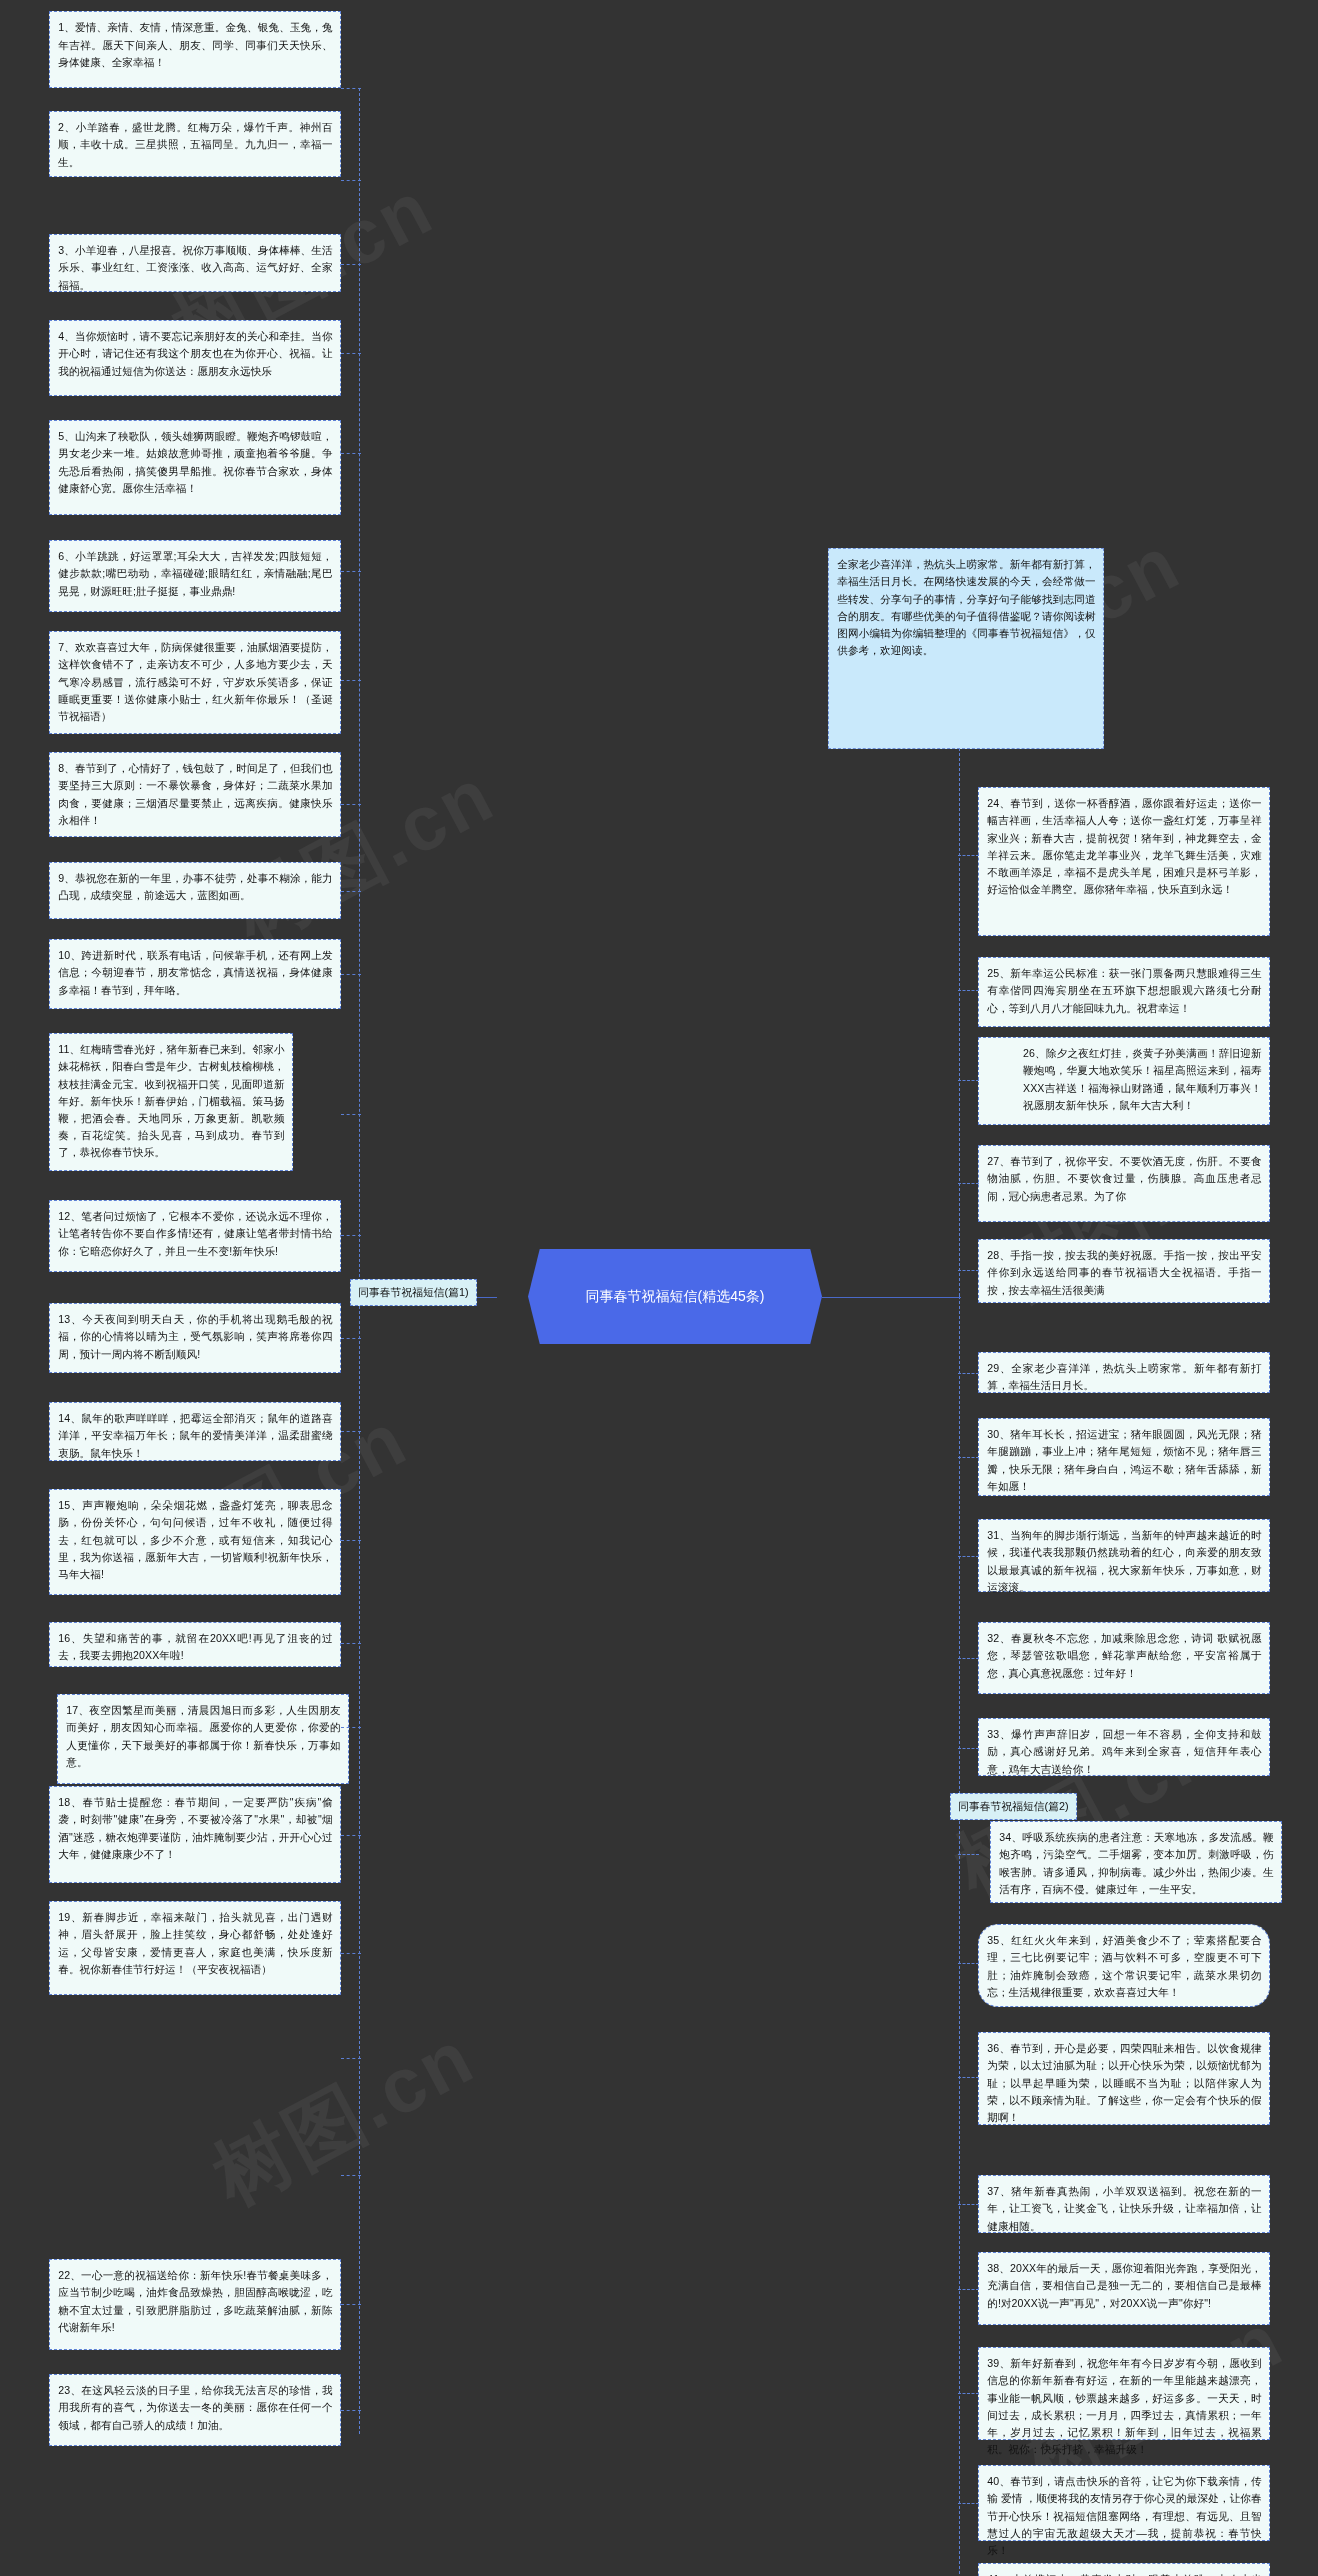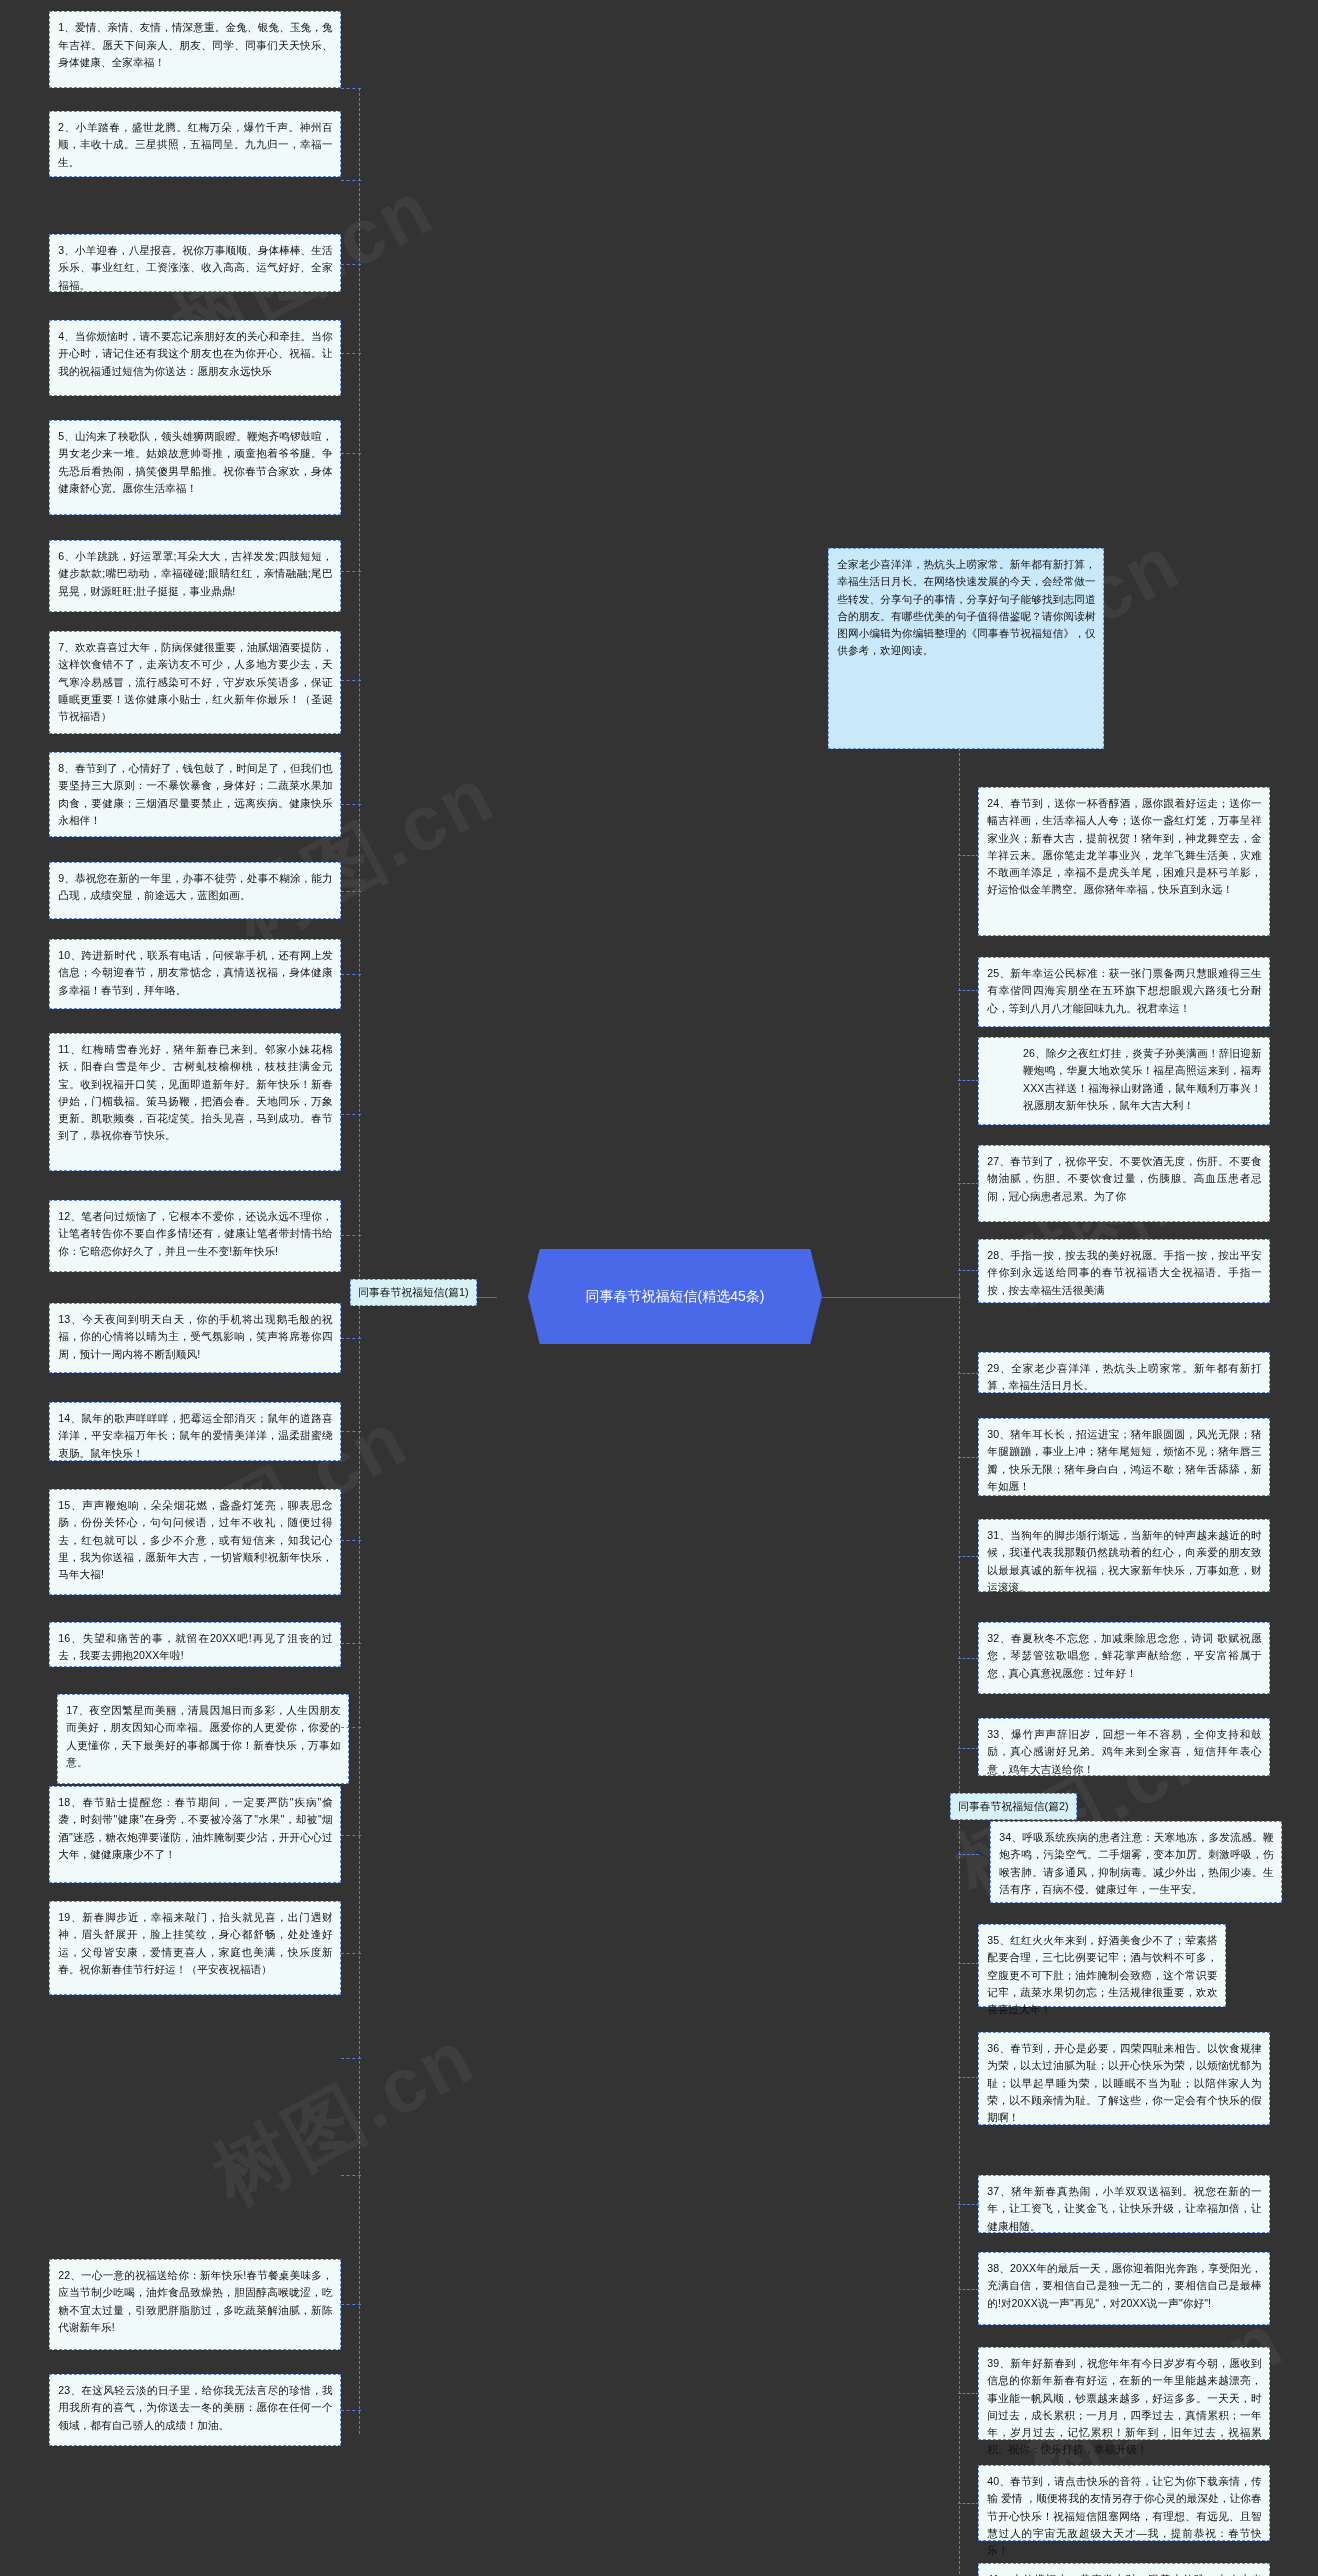--- a/index.html
+++ b/index.html
@@ -155,21 +155,21 @@
   <div class="stub" style="left:341px; top:804px; width:19.6px;"></div>
 
   <div class="note" style="left:49px; top:862px; width:292px; height:57px;">
     <span>9、恭祝您在新的一年里，办事不徒劳，处事不糊涂，能力凸现，成绩突显，前途远大，蓝图如画。</span></div>
   <div class="stub" style="left:341px; top:891px; width:19.6px;"></div>
 
   <div class="note" style="left:49px; top:939px; width:292px; height:70px;">
     <span>10、跨进新时代，联系有电话，问候靠手机，还有网上发信息；今朝迎春节，朋友常惦念，真情送祝福，身体健康多幸福！春节到，拜年咯。</span></div>
   <div class="stub" style="left:341px; top:974px; width:19.6px;"></div>
 
-  <div class="note" style="left:49px; top:1033px; width:292px; height:138px;">
+  <div class="note" style="left:49px; top:1033px; width:244px; height:138px;">
     <span>11、红梅晴雪春光好，猪年新春已来到。邻家小妹花棉袄，阳春白雪是年少。古树虬枝榆柳桃，枝枝挂满金元宝。收到祝福开口笑，见面即道新年好。新年快乐！新春伊始，门楣载福。策马扬鞭，把酒会春。天地同乐，万象更新。凯歌频奏，百花绽笑。抬头见喜，马到成功。春节到了，恭祝你春节快乐。</span></div>
   <div class="stub" style="left:341px; top:1114px; width:19.6px;"></div>
 
   <div class="note" style="left:49px; top:1200px; width:292px; height:72px;">
     <span>12、笔者问过烦恼了，它根本不爱你，还说永远不理你，让笔者转告你不要自作多情!还有，健康让笔者带封情书给你：它暗恋你好久了，并且一生不变!新年快乐!</span></div>
   <div class="stub" style="left:341px; top:1235px; width:19.6px;"></div>
 
   <div class="note" style="left:49px; top:1303px; width:292px; height:70px;">
     <span>13、今天夜间到明天白天，你的手机将出现鹅毛般的祝福，你的心情将以晴为主，受气氛影响，笑声将席卷你四周，预计一周内将不断刮顺风!</span></div>
   <div class="stub" style="left:341px; top:1338px; width:19.6px;"></div>
@@ -247,21 +247,21 @@
   <div class="stub" style="left:958px; top:1658px; width:20.6px;"></div>
 
   <div class="note" style="left:978px; top:1718px; width:292px; height:58px;">
     <span>33、爆竹声声辞旧岁，回想一年不容易，全仰支持和鼓励，真心感谢好兄弟。鸡年来到全家喜，短信拜年表心意，鸡年大吉送给你！</span></div>
   <div class="stub" style="left:958px; top:1748px; width:20.6px;"></div>
 
   <div class="note" style="left:978px; top:1821px; width:292px; height:82px;margin-left:12px;">
     <span>34、呼吸系统疾病的患者注意：天寒地冻，多发流感。鞭炮齐鸣，污染空气。二手烟雾，变本加厉。刺激呼吸，伤喉害肺。请多通风，抑制病毒。减少外出，热闹少凑。生活有序，百病不侵。健康过年，一生平安。</span></div>
   <div class="stub" style="left:958px; top:1854px; width:20.6px;"></div>
 
-  <div class="note" style="left:978px; top:1924px; width:248px; height:83px;">
+  <div class="note" style="left:978px; top:1924px; width:292px; height:83px;border-radius:20px;">
     <span>35、红红火火年来到，好酒美食少不了；荤素搭配要合理，三七比例要记牢；酒与饮料不可多，空腹更不可下肚；油炸腌制会致癌，这个常识要记牢，蔬菜水果切勿忘；生活规律很重要，欢欢喜喜过大年！</span></div>
   <div class="stub" style="left:958px; top:1963px; width:20.6px;"></div>
 
   <div class="note" style="left:978px; top:2032px; width:292px; height:93px;">
     <span>36、春节到，开心是必要，四荣四耻来相告。以饮食规律为荣，以太过油腻为耻；以开心快乐为荣，以烦恼忧郁为耻；以早起早睡为荣，以睡眠不当为耻；以陪伴家人为荣，以不顾亲情为耻。了解这些，你一定会有个快乐的假期啊！</span></div>
   <div class="stub" style="left:958px; top:2077px; width:20.6px;"></div>
 
   <div class="note" style="left:978px; top:2175px; width:292px; height:58px;">
     <span>37、猪年新春真热闹，小羊双双送福到。祝您在新的一年，让工资飞，让奖金飞，让快乐升级，让幸福加倍，让健康相随。</span></div>
   <div class="stub" style="left:958px; top:2204px; width:20.6px;"></div>

